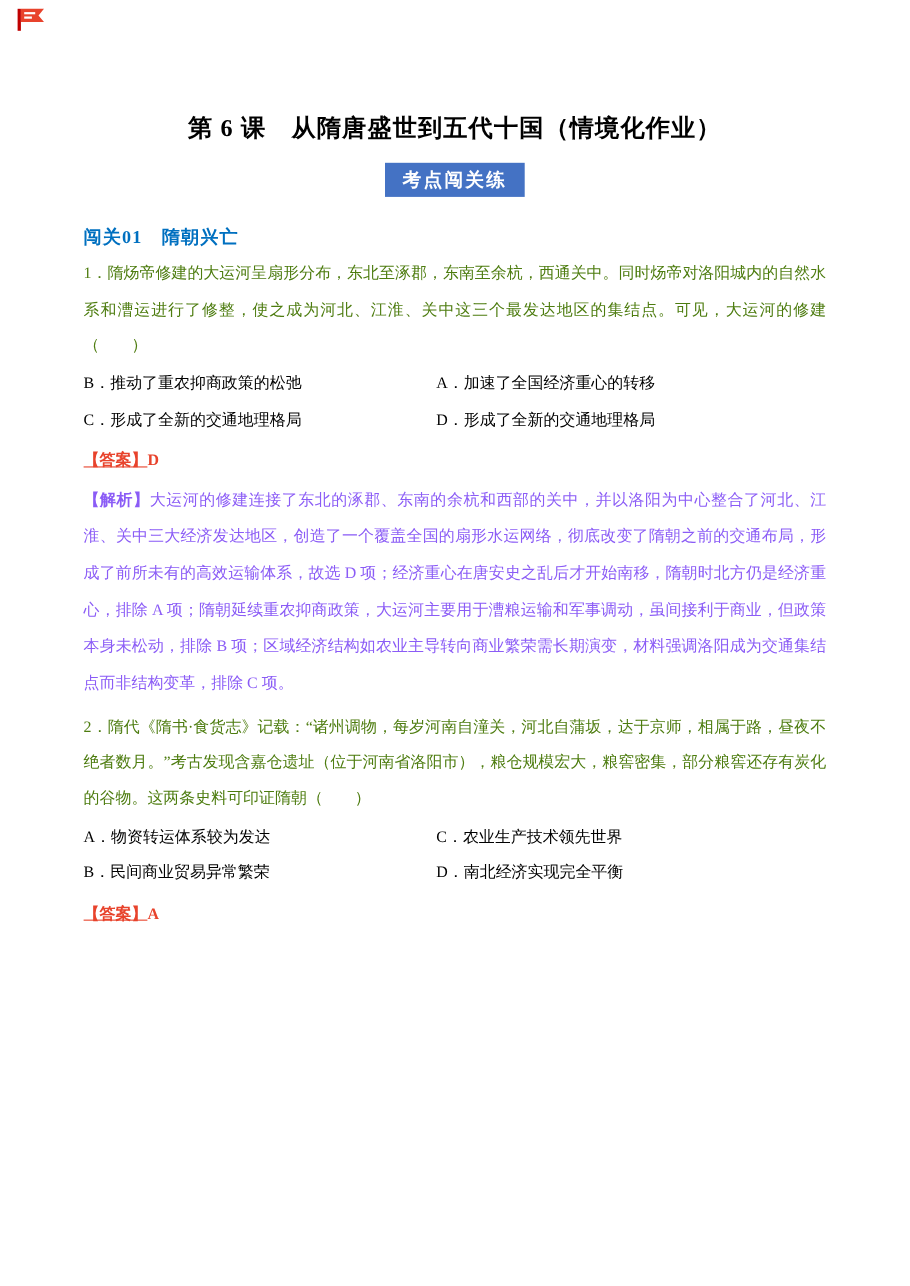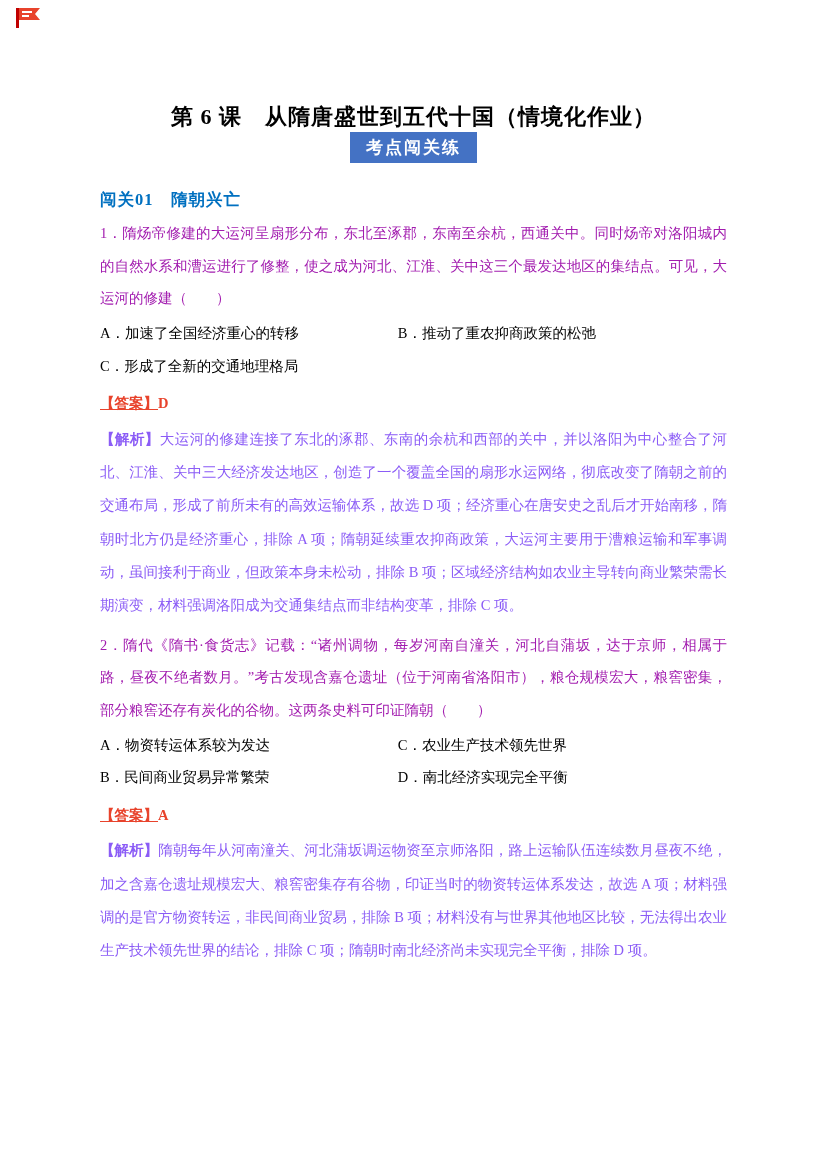--- a/index.html
+++ b/index.html
@@ -7,39 +7,40 @@
   body {
     font-family: "Liberation Serif", "DejaVu Serif", serif;
     color: #000000;
   }
   .page {
     position: relative;
     width: 827px;
     min-height: 1169px;
     margin: 0 auto;
     background: #ffffff;
-    padding: 0 100px;
+    padding: 0 76px;
   }
   .corner-logo {
     position: absolute;
     left: 14px;
     top: 6px;
     width: 28px;
     height: 24px;
   }
   .doc-title {
     padding-top: 102px;
     text-align: center;
     font-size: 22px;
     font-weight: bold;
     letter-spacing: 1px;
     color: #000000;
   }
   .badge-row {
     text-align: center;
+    margin-top: 16px;
   }
   .section-badge {
     display: inline-block;
     background: #4472c4;
     color: #ffffff;
     font-size: 17px;
     font-weight: bold;
     padding: 4px 16px;
     letter-spacing: 2px;
   }
@@ -48,21 +49,21 @@
     color: #0070c0;
     font-size: 16.5px;
     font-weight: bold;
     letter-spacing: 1px;
   }
   .stem {
     margin-top: 2px;
     font-size: 14.5px;
     line-height: 2.25;
     text-align: justify;
-    color: #a21caf;
+    color: #4d7c0f;
   }
   .options {
     display: grid;
     grid-template-columns: 47.5% 52.5%;
     font-size: 14.5px;
     line-height: 2.25;
     color: #000000;
     margin-top: 2px;
   }
   .answer-line {
@@ -101,42 +102,40 @@
 
   <div class="badge-row">
     <span class="section-badge">考点闯关练</span>
   </div>
 
   <h2 class="section-heading">闯关01　隋朝兴亡</h2>
 
   <section class="q-block">
     <p class="stem">1．隋炀帝修建的大运河呈扇形分布，东北至涿郡，东南至余杭，西通关中。同时炀帝对洛阳城内的自然水系和漕运进行了修整，使之成为河北、江淮、关中这三个最发达地区的集结点。可见，大运河的修建（　　）</p>
     <div class="options">
+      <span>B．推动了重农抑商政策的松弛</span>
       <span>A．加速了全国经济重心的转移</span>
-      <span>B．推动了重农抑商政策的松弛</span>
       <span>C．形成了全新的交通地理格局</span>
+      <span>D．形成了全新的交通地理格局</span>
     </div>
     <p class="answer-line">
       <span class="ans-label">【答案】</span><span class="ans-value">D</span>
     </p>
     <p class="analysis">
       <span class="ana-label">【解析】</span><span>大运河的修建连接了东北的涿郡、东南的余杭和西部的关中，并以洛阳为中心整合了河北、江淮、关中三大经济发达地区，创造了一个覆盖全国的扇形水运网络，彻底改变了隋朝之前的交通布局，形成了前所未有的高效运输体系，故选 D 项；经济重心在唐安史之乱后才开始南移，隋朝时北方仍是经济重心，排除 A 项；隋朝延续重农抑商政策，大运河主要用于漕粮运输和军事调动，虽间接利于商业，但政策本身未松动，排除 B 项；区域经济结构如农业主导转向商业繁荣需长期演变，材料强调洛阳成为交通集结点而非结构变革，排除 C 项。</span>
     </p>
   </section>
 
   <section class="q-block">
     <p class="stem">2．隋代《隋书·食货志》记载：“诸州调物，每岁河南自潼关，河北自蒲坂，达于京师，相属于路，昼夜不绝者数月。”考古发现含嘉仓遗址（位于河南省洛阳市），粮仓规模宏大，粮窖密集，部分粮窖还存有炭化的谷物。这两条史料可印证隋朝（　　）</p>
     <div class="options">
       <span>A．物资转运体系较为发达</span>
       <span>C．农业生产技术领先世界</span>
       <span>B．民间商业贸易异常繁荣</span>
       <span>D．南北经济实现完全平衡</span>
     </div>
     <p class="answer-line">
       <span class="ans-label">【答案】</span><span class="ans-value">A</span>
     </p>
-    <p class="analysis">
-      <span class="ana-label">【解析】</span><span>隋朝每年从河南潼关、河北蒲坂调运物资至京师洛阳，路上运输队伍连续数月昼夜不绝，加之含嘉仓遗址规模宏大、粮窖密集存有谷物，印证当时的物资转运体系发达，故选 A 项；材料强调的是官方物资转运，非民间商业贸易，排除 B 项；材料没有与世界其他地区比较，无法得出农业生产技术领先世界的结论，排除 C 项；隋朝时南北经济尚未实现完全平衡，排除 D 项。</span>
-    </p>
   </section>
 
 
 </div>
 
 </body></html>

